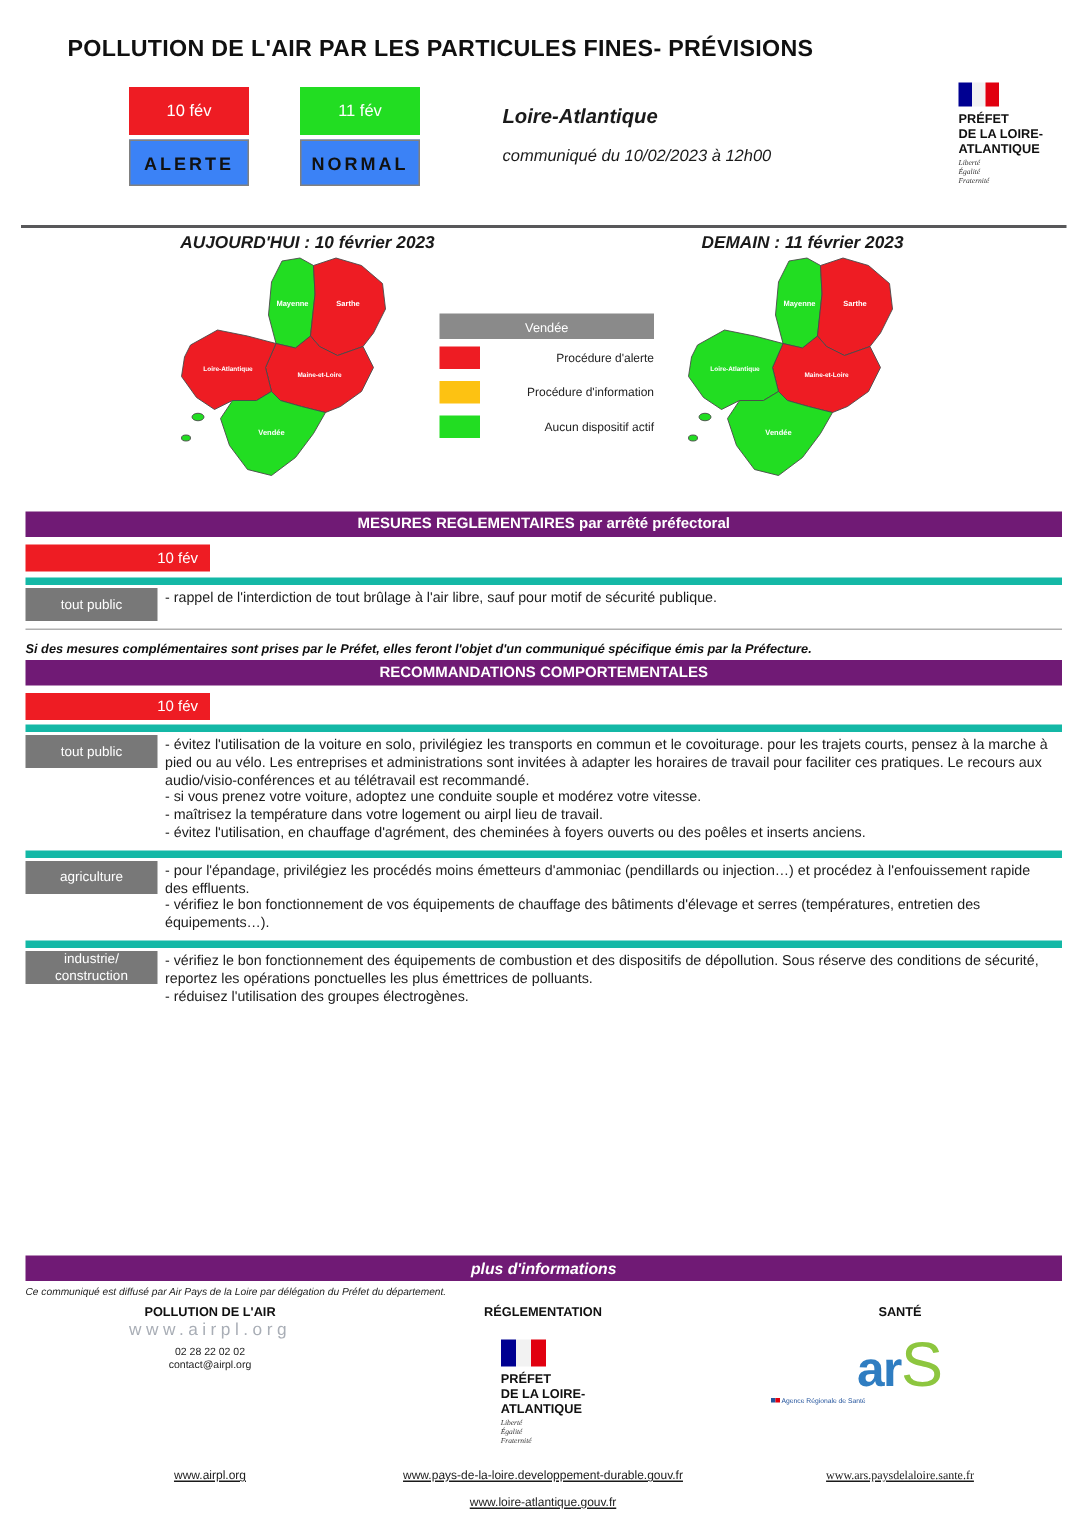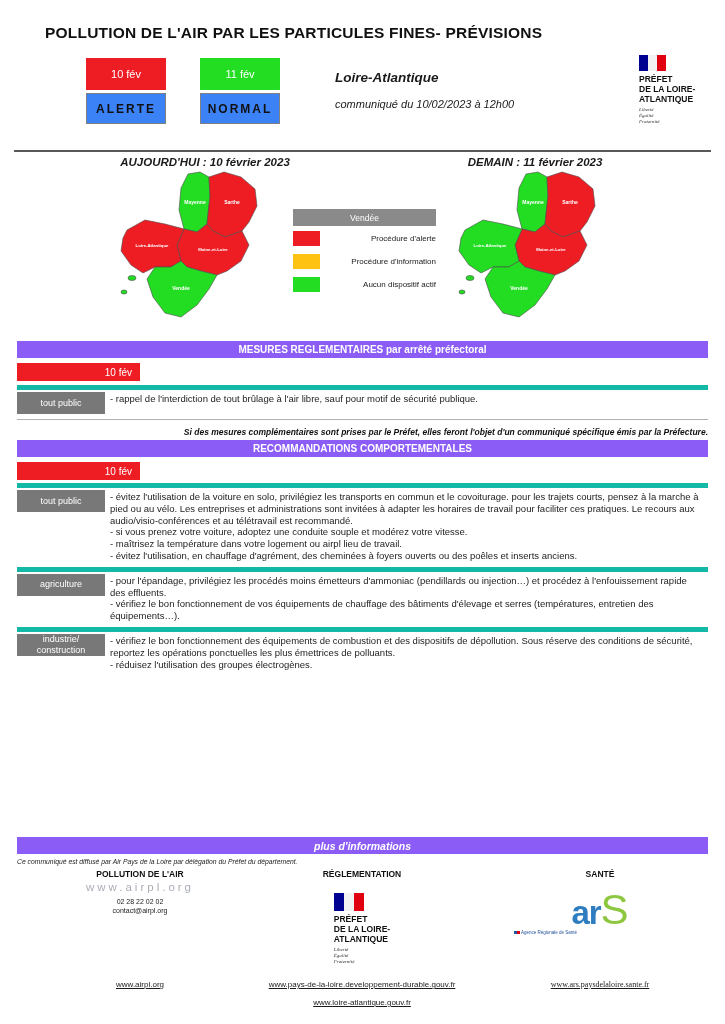--- a/index.html
+++ b/index.html
@@ -30,29 +30,29 @@
   .map-svg { width:190px; height:155px; }
   .map-label { fill:#fff; font-weight:bold; text-anchor:middle; font-family:"Liberation Sans", sans-serif; }
 
   .legend { left:293px; top:209px; width:143px; }
   .legend-head { height:17px; background:#8a8a8a; color:#fff; font-size:8.5px; display:flex; align-items:center; justify-content:center; }
   .legend-row { height:22px; margin-top:1px; display:flex; align-items:center; }
   .legend-swatch { width:27px; height:15px; flex:0 0 27px; }
   .legend-label { flex:1; text-align:right; font-size:8px; color:#222;padding-left:24px; }
 
   
-  .section-bar { width:691px; height:17px; background:#8b5cf6; color:#fff; font-size:10px; font-weight:bold; display:flex; align-items:center; justify-content:center; }
+  .section-bar { width:691px; height:17px; background:#701a75; color:#fff; font-size:10px; font-weight:bold; display:flex; align-items:center; justify-content:center; }
   .section-bar.italic { font-style:italic; font-size:10.5px; }
   .date-badge { margin-top:5px; width:123px; height:18px; background:#ee1c23; color:#fff; font-size:10px; display:flex; align-items:center; justify-content:flex-end; padding-right:8px; }
   .sec-table { width:691px; }
   .sec-row { display:flex; padding:2px 0 5px 0; border-top:5px solid #14b8a6; }
   .sec-row.closed { border-bottom:1px solid #b0b0b0; }
   .row-label { width:88px; flex:0 0 88px; min-height:22px; background:#787878; color:#fff; font-size:9px; display:flex; flex-direction:column; align-items:center; justify-content:center; line-height:11px; align-self:flex-start; }
   .row-content { margin-left:5px; width:592px; font-size:9.5px; line-height:11.8px; color:#1c1c1c; padding-top:1px; }
-  .sec-note { margin-top:7px; font-size:8.5px; font-weight:bold; font-style:italic; color:#101010;text-align:right; }
+  .sec-note { margin-top:7px; font-size:8.5px; font-weight:bold; font-style:italic; color:#101010; }
 
   #mesures { left:17px; top:341px; width:691px; }
   #recommandations { left:17px; top:440px; width:691px; }
 
   
   #footer-bar { left:17px; top:837px; width:691px; }
   .footer-note { left:17px; top:858px; font-size:6.8px; font-style:italic; color:#222; }
   .f-col { text-align:center; }
   .f-heading { font-size:8.5px; font-weight:bold; color:#101010; }
 

